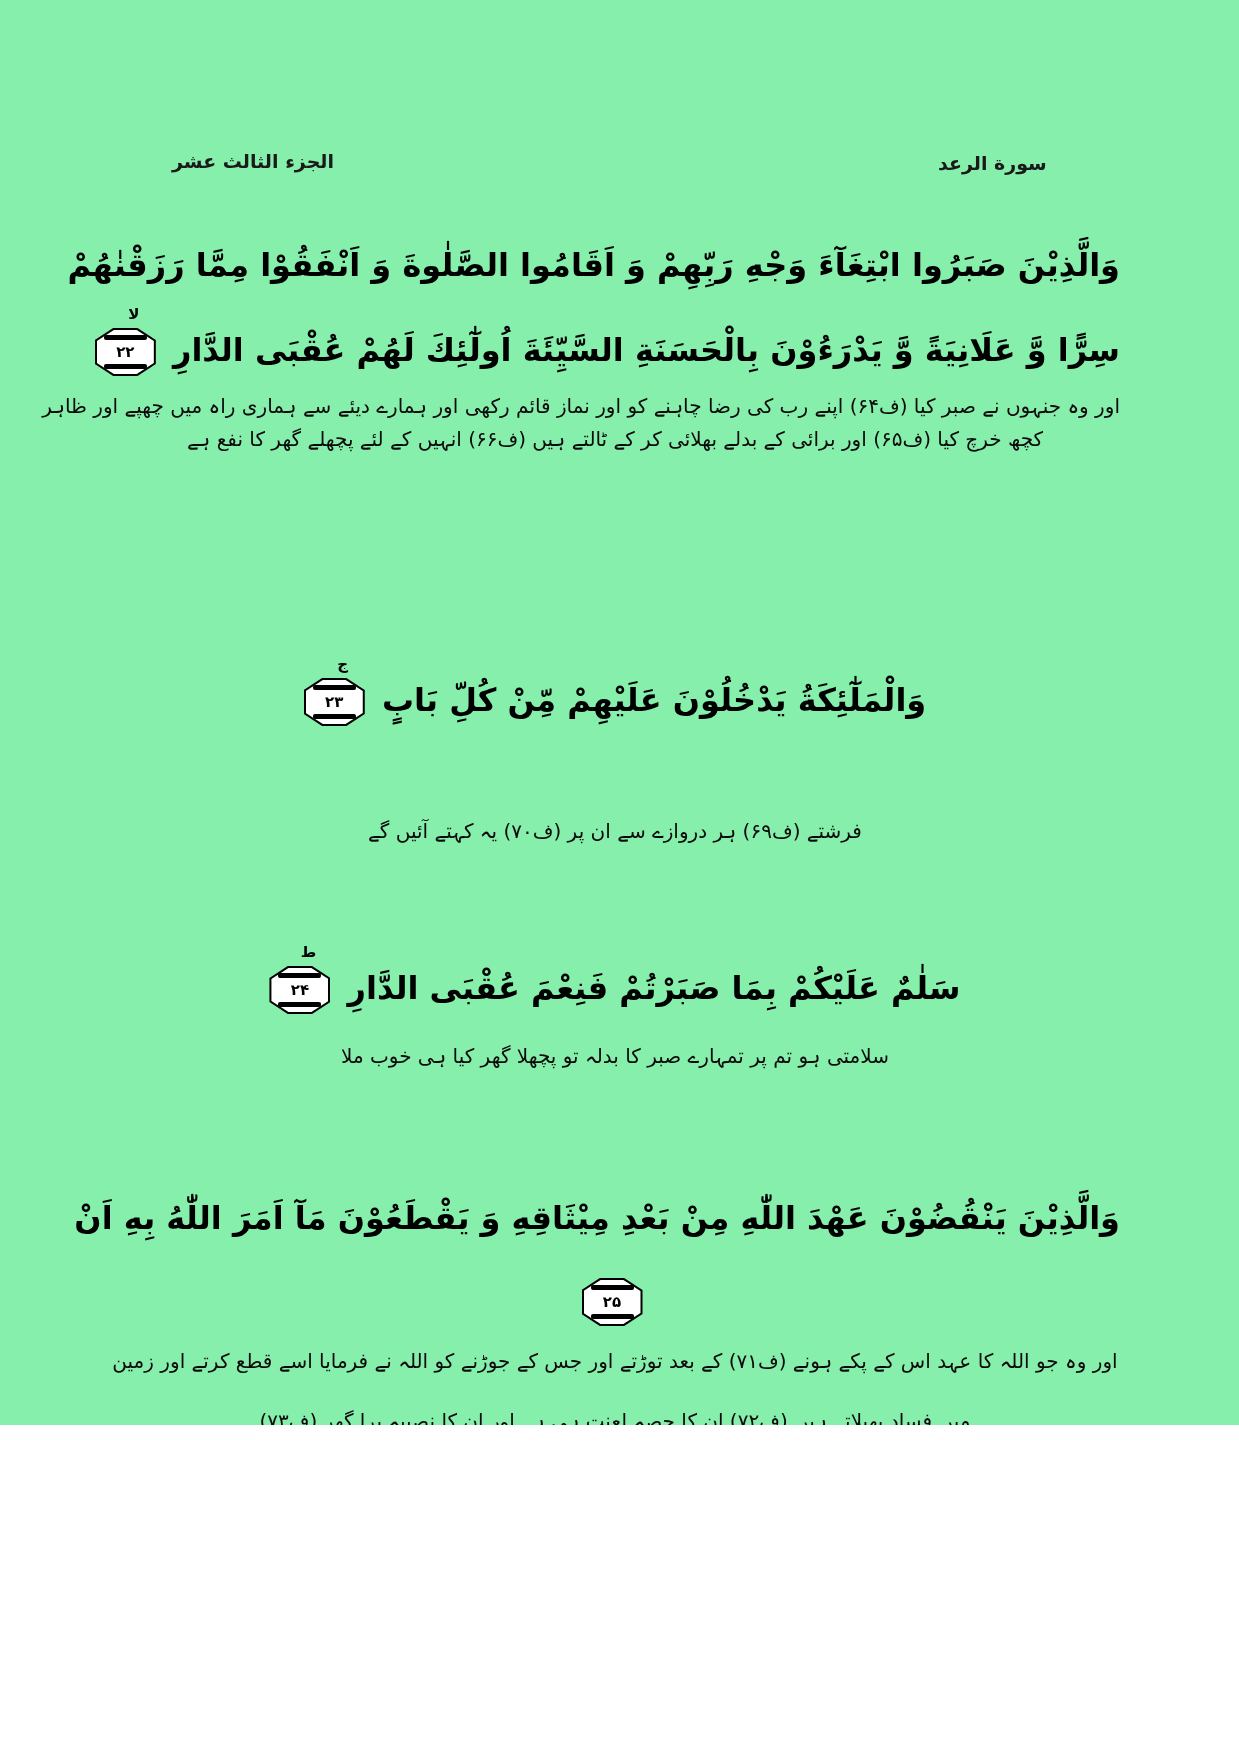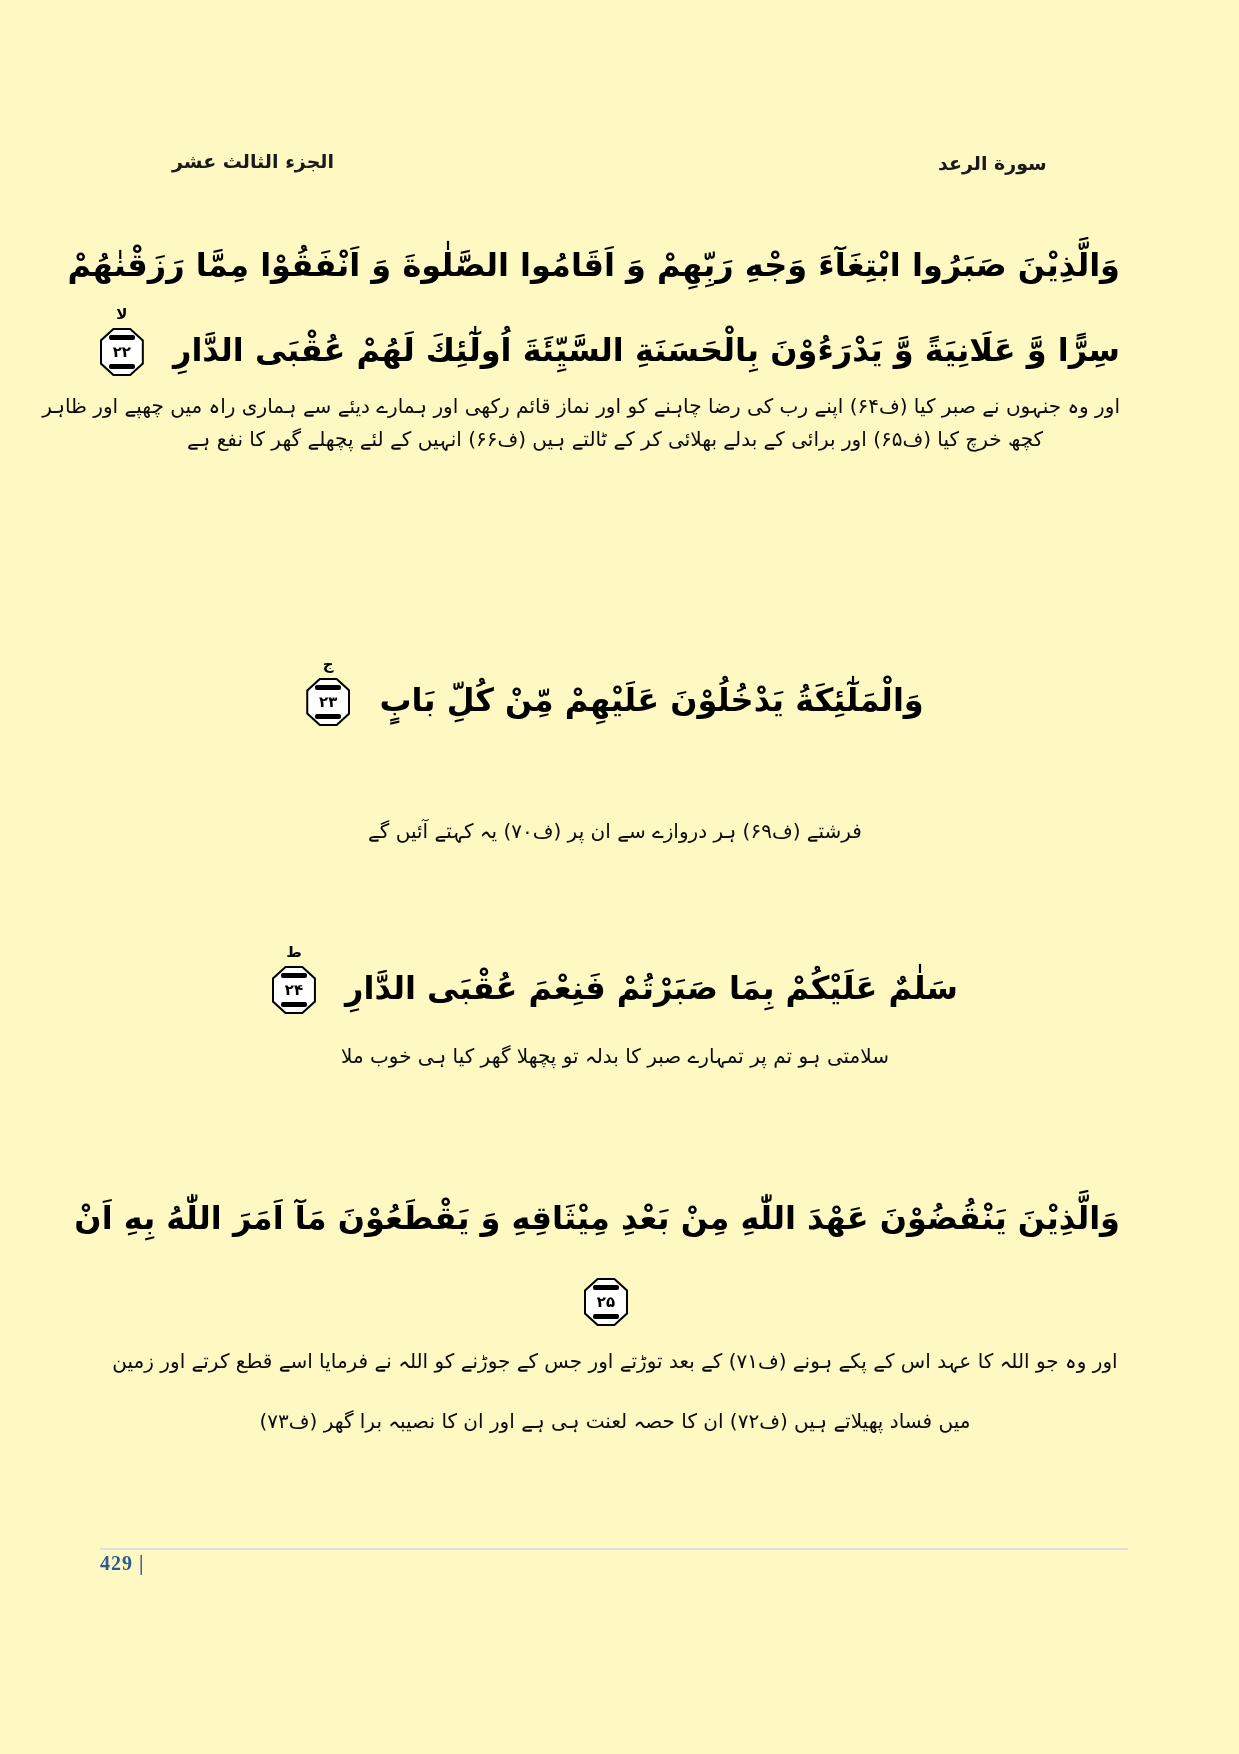--- a/index.html
+++ b/index.html
@@ -1,21 +1,21 @@
 <!DOCTYPE html>
 <html lang="ur" dir="ltr"><head>
 <meta charset="utf-8">
 <style>
   html, body { margin: 0; padding: 0; background: #ffffff; }
   body { font-family: "DejaVu Sans", sans-serif; }
   .page {
     position: relative;
     width: 1239px;
-    height: 1754px;
-    background: #fef9c3;
+    height: 1425px;
+    background: #86efac;
     overflow: hidden;
   }
   .line {
     position: absolute;
     left: 110px;
     width: 1010px;
     text-align: center;
     direction: rtl;
     unicode-bidi: embed;
     white-space: nowrap;
@@ -43,23 +43,24 @@
     white-space: nowrap;
   }
   .header-left  { left: 168px; top: 150px; width: 170px; text-align: center; }
   .header-right { left: 938px; top: 152px; width: 150px; text-align: left; }
 
   
   .ayah-end {
     position: relative;
     display: inline-block;
     vertical-align: middle;
-    margin-right: 18px;
+    margin-right: 6px;
     width: 44px;
     height: 48px;
+    padding-left: 17px;
   }
   .stop-mark {
     position: absolute;
     top: -22px;
     right: 0px;
     width: 44px;
     font-size: 15px;
     font-weight: bold;
     line-height: 16px;
     text-align: center;

